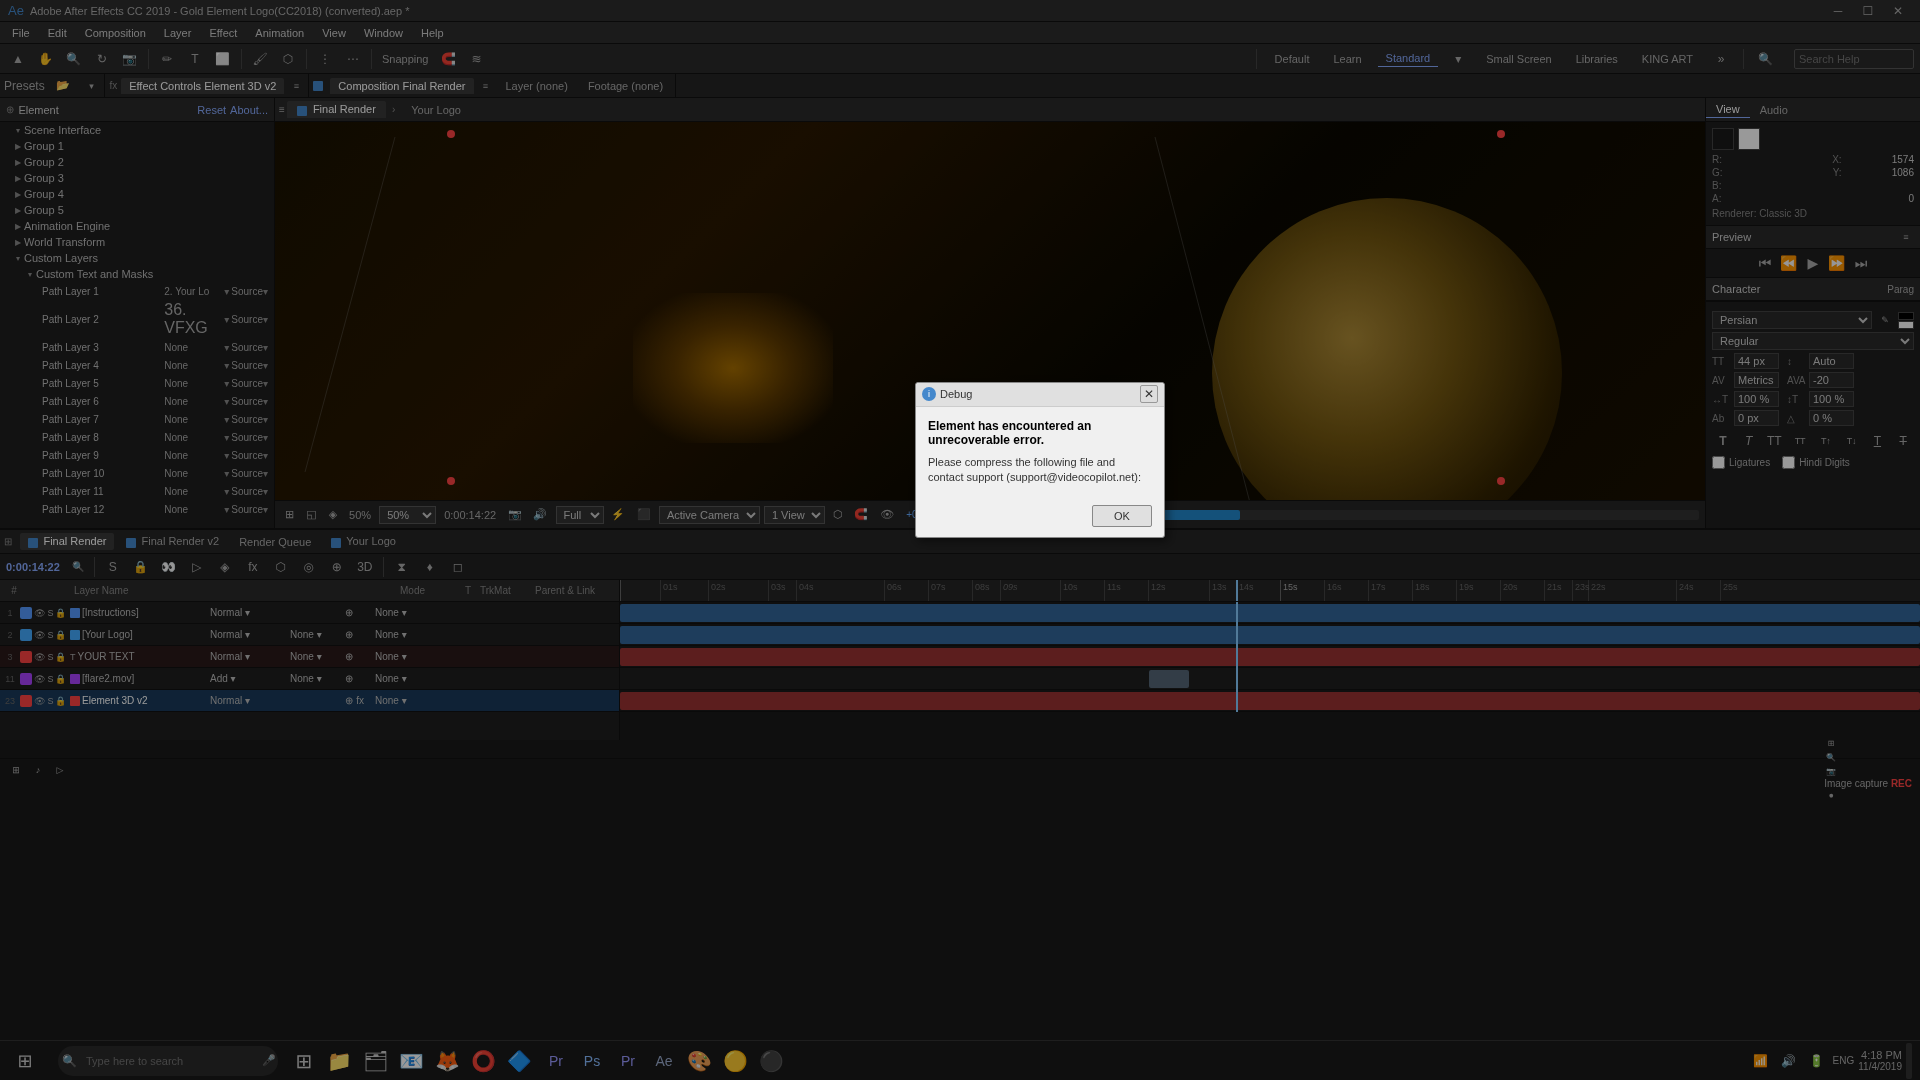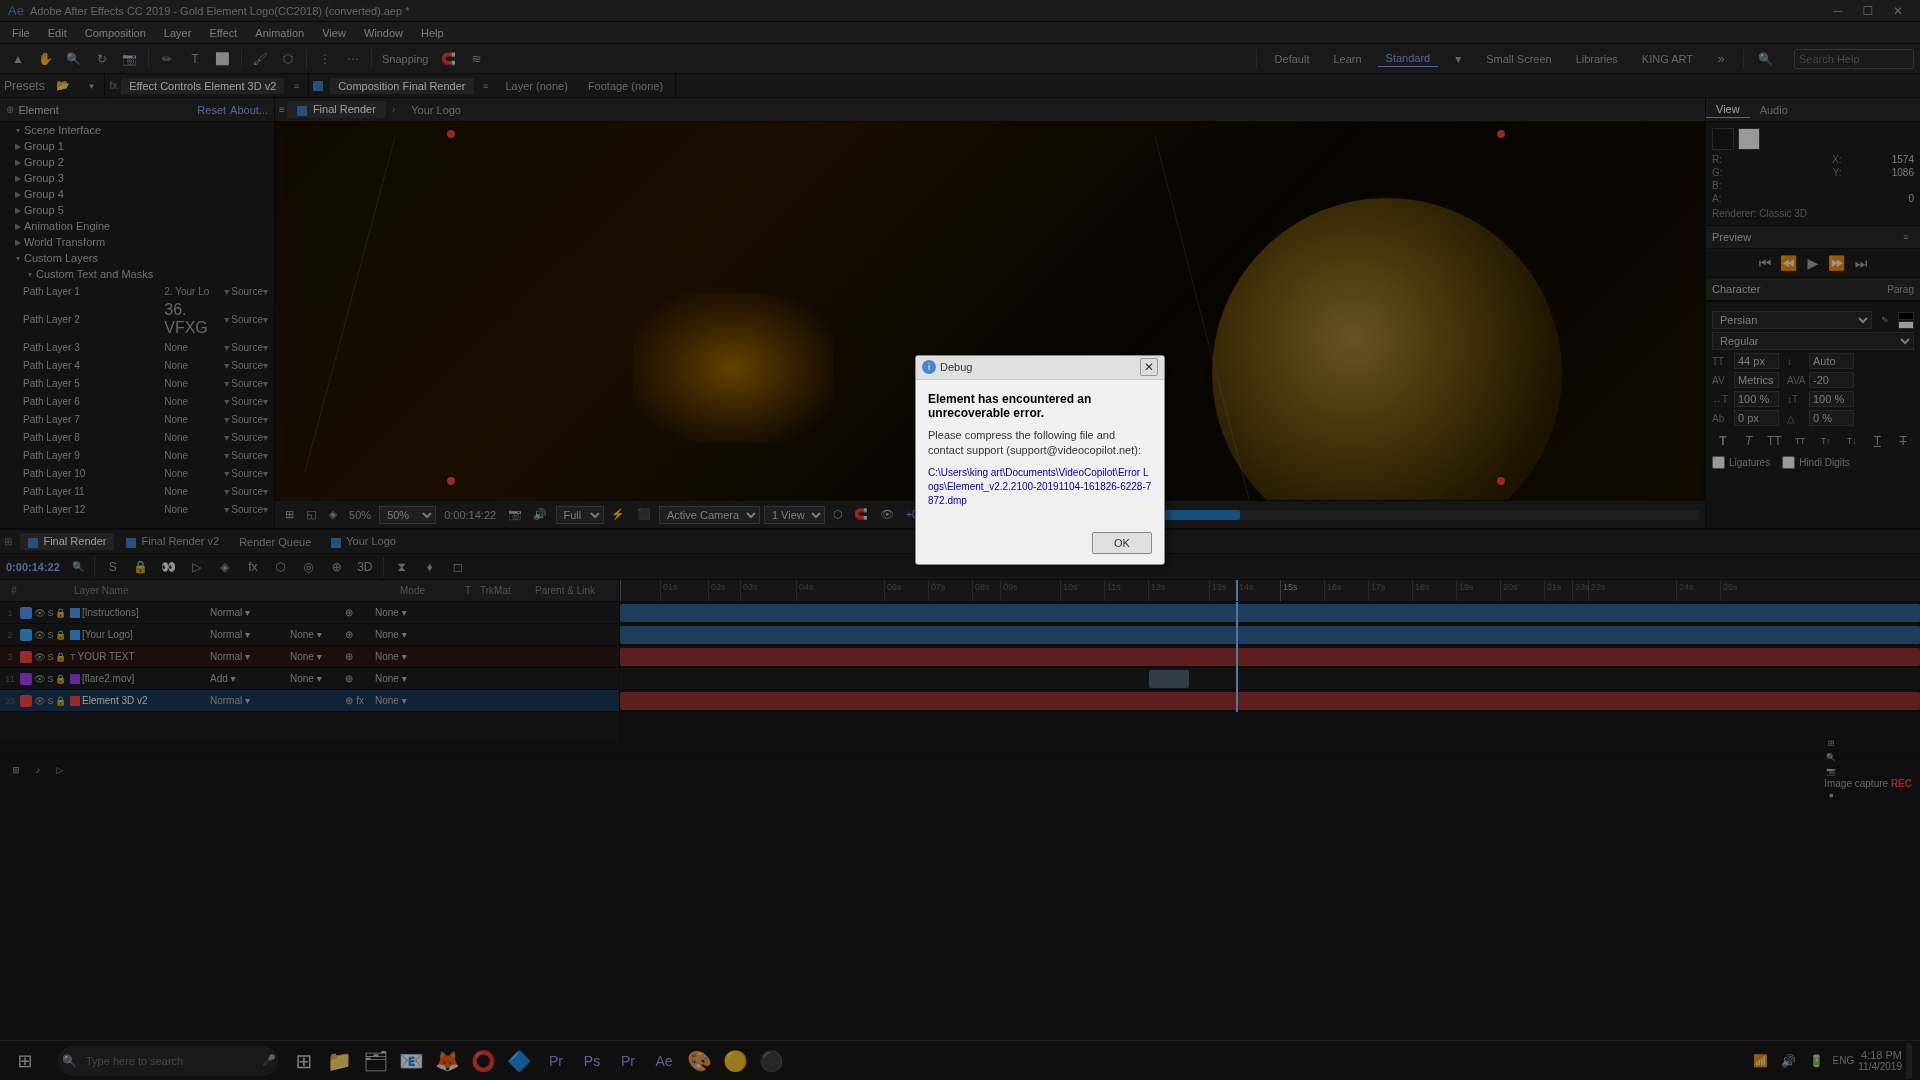--- a/index.html
+++ b/index.html
@@ -862,21 +862,21 @@
 
     <div class="tree-item indent-1">
       <span class="tree-arrow">▾</span>
       <span>Custom Layers</span>
     </div>
     <div class="tree-item indent-2">
       <span class="tree-arrow">▾</span>
       <span>Custom Text and Masks</span>
     </div>
 
-    <div style="margin-left:17px;">
+    <div style="padding-left:36px;">
       <div class="layer-row">
         <span class="layer-name">Path Layer 1</span>
         <span style="font-size:10px;color:#aaa;width:60px;">2. Your Lo</span>
         <span style="font-size:10px;color:#888;">▾</span>
         <span style="font-size:10px;color:#aaa;margin-left:2px;">Source</span>
         <span style="font-size:10px;color:#888;">▾</span>
       </div>
       <div class="layer-row">
         <span class="layer-name">Path Layer 2</span>
         <span style="font-size:16px;color:#aaa;width:60px;">36. VFXG</span>
@@ -1282,21 +1282,21 @@
         <span class="lr-parent" style="font-size:10px;">None ▾</span>
       </div>
     </div>
 
     <div id="timeline-ruler">
       <div id="ruler-bar">
 
         <div class="ruler-tick ruler-tick-major" style="left:0px;"></div>
         <div class="ruler-tick" style="left:40px;">01s</div>
         <div class="ruler-tick" style="left:88px;">02s</div>
-        <div class="ruler-tick" style="left:120px;">03s</div>
+        <div class="ruler-tick" style="left:148px;">03s</div>
         <div class="ruler-tick" style="left:176px;">04s</div>
         <div class="ruler-tick" style="left:220px;margin-top:39px;">05s</div>
         <div class="ruler-tick" style="left:264px;">06s</div>
         <div class="ruler-tick" style="left:308px;">07s</div>
         <div class="ruler-tick" style="left:352px;">08s</div>
         <div class="ruler-tick" style="left:380px;font-style:italic;">09s</div>
         <div class="ruler-tick" style="left:440px;">10s</div>
         <div class="ruler-tick" style="left:484px;">11s</div>
         <div class="ruler-tick" style="left:528px;">12s</div>
         <div class="ruler-tick" style="left:589px;">13s</div>
@@ -1399,19 +1399,18 @@
     <div id="dialog-titlebar">
       <span class="dialog-icon">i</span>
       <span id="dialog-title">Debug</span>
       <div style="margin-left:auto;">
         <div id="dialog-close">✕</div>
       </div>
     </div>
     <div id="dialog-body">
       <div id="dialog-error-title">Element has encountered an unrecoverable error.</div>
       <div id="dialog-msg">Please compress the following file and contact support (support@videocopilot.net):</div>
-      <div id="dialog-path">C:\Users\king art\Documents\VideoCopilot\Error Logs\Element_v2.2.2100-20191104-161826-6228-7872.dmp</div>
     </div>
     <div id="dialog-footer">
       <button id="ok-btn">OK</button>
     </div>
   </div>
 </div>
 
 </body></html>

